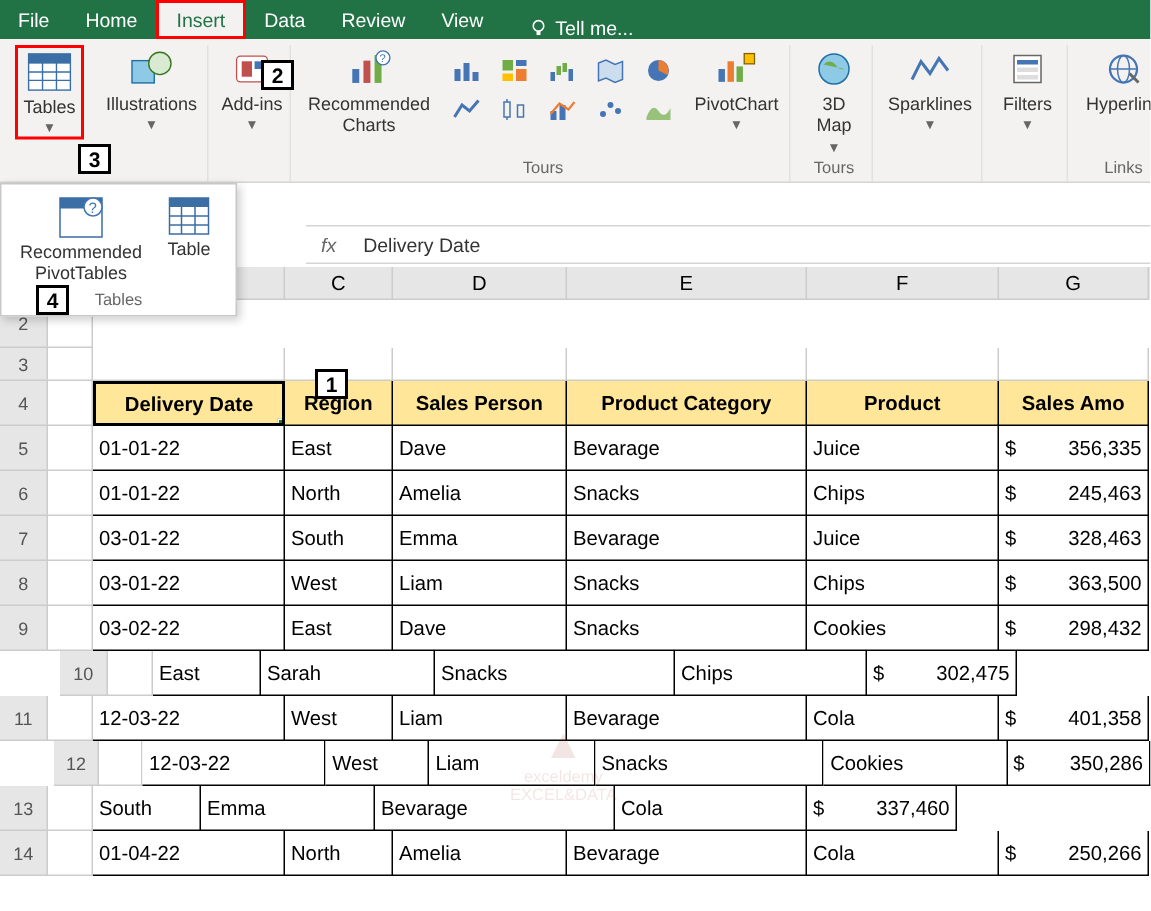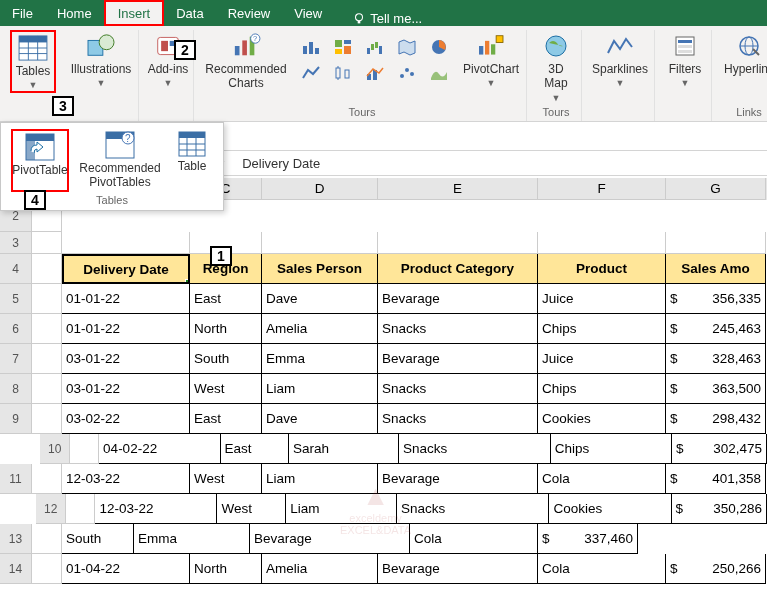--- a/index.html
+++ b/index.html
@@ -308,29 +308,20 @@
         <span>Hyperlink</span>
       </div>
     </div>
     <div class="group-label">Links</div>
   </div>
 
 </div>
 
 <div class="tables-dropdown">
   <div class="items">
-    <div class="dd-btn red-border" style="width:58px;">
-      <svg width="30" height="28" viewBox="0 0 30 28">
-          <rect x="1" y="1" width="28" height="26" fill="#fff" stroke="#3a6ea5"></rect>
-          <rect x="1" y="1" width="28" height="7" fill="#3a6ea5"></rect>
-          <rect x="1" y="1" width="9" height="26" fill="#3a6ea5" opacity="0.6"></rect>
-          <path d="M6 18 Q6 12 12 12 L12 9 L18 14 L12 19 L12 16 Q9 16 9 20" fill="#fff" stroke="#1d6fa5"></path>
-        </svg>
-      <span>PivotTable</span>
-    </div>
     <div class="dd-btn" style="width:86px;">
       <svg width="30" height="28" viewBox="0 0 30 28">
           <rect x="1" y="1" width="28" height="26" fill="#fff" stroke="#3a6ea5"></rect>
           <rect x="1" y="1" width="28" height="7" fill="#3a6ea5"></rect>
           <circle cx="23" cy="7" r="6" fill="#fff" stroke="#4575b4"></circle>
           <text x="20" y="11" font-size="10" fill="#4575b4">?</text>
         </svg>
       <span>Recommended PivotTables</span>
     </div>
     <div class="dd-btn narrow">
@@ -468,21 +459,20 @@
         <div class="cell wG">
           <span class="dollar">
             <span>$</span>
             <span>298,432</span>
           </span>
         </div>
       </div>
       <div class="grid-row data-row" style="height: 30px; margin-left: 40px;">
         <div class="rowh">10</div>
         <div class="cell wA"></div>
-        <div class="cell wB">04-02-22</div>
         <div class="cell wC">East</div>
         <div class="cell wD">Sarah</div>
         <div class="cell wE">Snacks</div>
         <div class="cell wF">Chips</div>
         <div class="cell wG">
           <span class="dollar">
             <span>$</span>
             <span>302,475</span>
           </span>
         </div>

